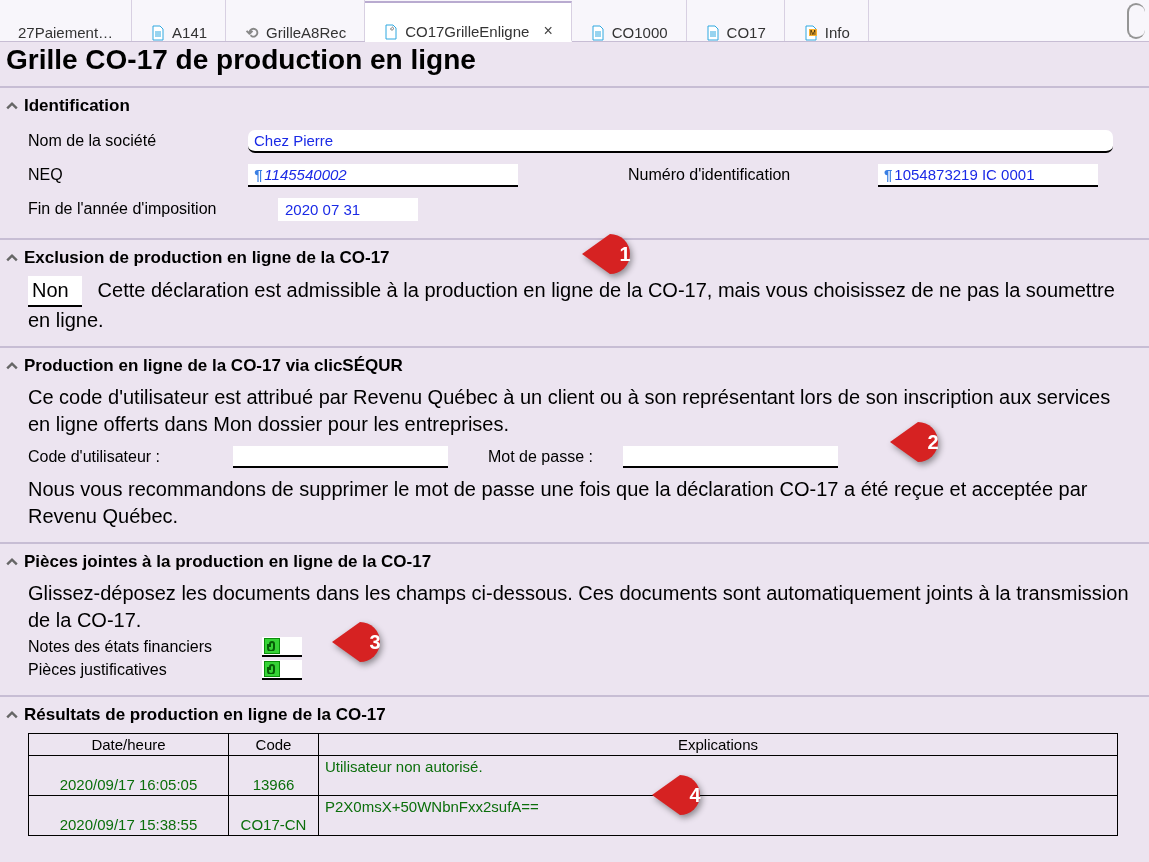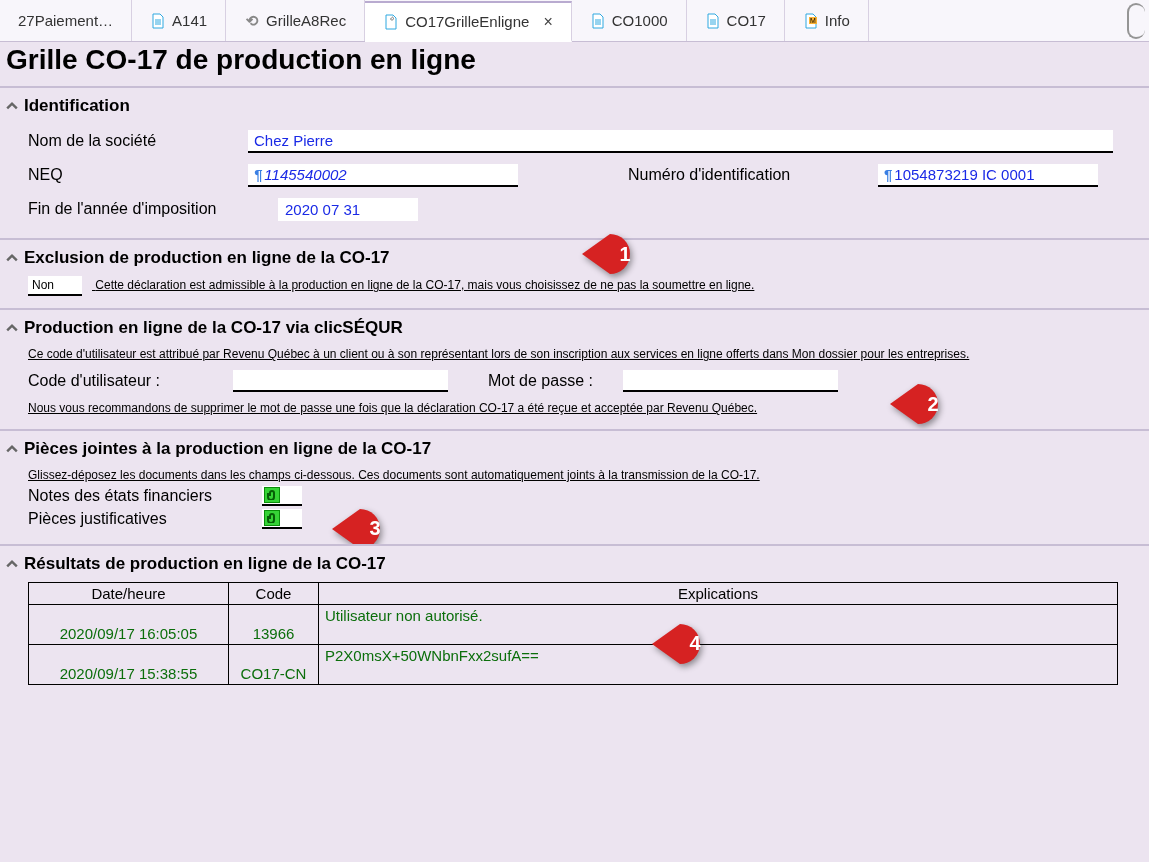--- a/index.html
+++ b/index.html
@@ -1,21 +1,21 @@
 <!DOCTYPE html>
 <html><head>
 <meta charset="utf-8">
 <style>
   * { box-sizing: border-box; }
   html, body { margin:0; padding:0; background:#ece4f0; font-family: Arial, Helvetica, sans-serif; font-size:15px; color:#000; }
   body { width:1149px; }
 
   
   .tabs { display:flex; align-items:stretch; height:42px; background:#f8f6fb; border-bottom:1px solid #c7bdd4; }
-  .tab { display:flex; align-items:center; gap:6px; padding:0 18px; border-right:1px solid #d8d0e2; color:#333; font-size:15px; cursor:pointer; }
+  .tab { display:flex; align-items:flex-end; gap:6px; padding:0 18px; border-right:1px solid #d8d0e2; color:#333; font-size:15px; cursor:pointer; }
   .tab.active { background:#fff; border-top:2px solid #b9abd0; border-bottom:2px solid #fff; position:relative; top:1px; }
   .tab .close { margin-left:8px; font-size:16px; color:#444; }
   .doc-icon { width:16px; height:16px; }
   .doc-icon svg { width:100%; height:100%; }
   .bracket-icon { width:16px; height:16px; display:flex; align-items:center; justify-content:center; color:#888; font-weight:700; }
   .round-outline { position:absolute; right:4px; top:50%; transform:translateY(-50%); width:18px; height:36px; border:2px solid #959595; border-radius:9px; border-right:none; }
 
   
   .page-title { font-size:28px; font-weight:700; padding:2px 6px 10px 6px; }
 
@@ -28,28 +28,28 @@
   .body-pad { padding-left:24px; padding-right:10px; }
 
   
   .id-row { display:flex; align-items:center; min-height:34px; }
   .id-label { width:220px; font-size:16px; }
   .blue-field { color:#1a2ae6; background:#fff; border-bottom:2px solid #000; padding:2px 6px; min-height:22px; display:inline-block; }
   .neq-field { width:270px; position:relative;font-style:italic; }
   .neq-field::before, .idnum-field::before { content:""; position:absolute; left:2px; top:0; width:7px; height:100%; }
   .marker { color:#3a7fe3; font-weight:700; margin-right:2px; }
   .idnum-field { width:220px; }
-  .name-field { width:865px; }
+  .name-field { width:865px;border-radius:7px; }
   .date-field { width:140px; color:#1a2ae6; background:#fff; padding:2px 6px; border:1px solid transparent; }
 
   .num-id-label { margin-left:110px; width:250px; font-size:16px; }
 
   
   .non-box { display:inline-block; width:54px; border-bottom:2px solid #000; background:#fff; padding:1px 4px; margin-right:10px; color:#000; }
-  .section-text { font-size:12px; line-height:1.35;text-decoration:underline; }
+  .section-text { font-size:20px; line-height:1.35; }
 
   
   .creds { display:flex; align-items:center; gap:0; margin:8px 0; }
   .cred-label { font-size:16px; }
   .text-input { width:215px; height:22px; border:none; border-bottom:2px solid #000; background:#fff; padding:1px 4px; font-size:15px; }
 
   
   .attach-row { display:flex; align-items:center; gap:4px; margin:3px 0; }
   .att-label { width:230px; font-size:16px; }
   .att-slot { width:40px; height:20px; background:#fff; border-bottom:2px solid #000; display:flex; align-items:center; justify-content:flex-start; padding-left:2px; }

